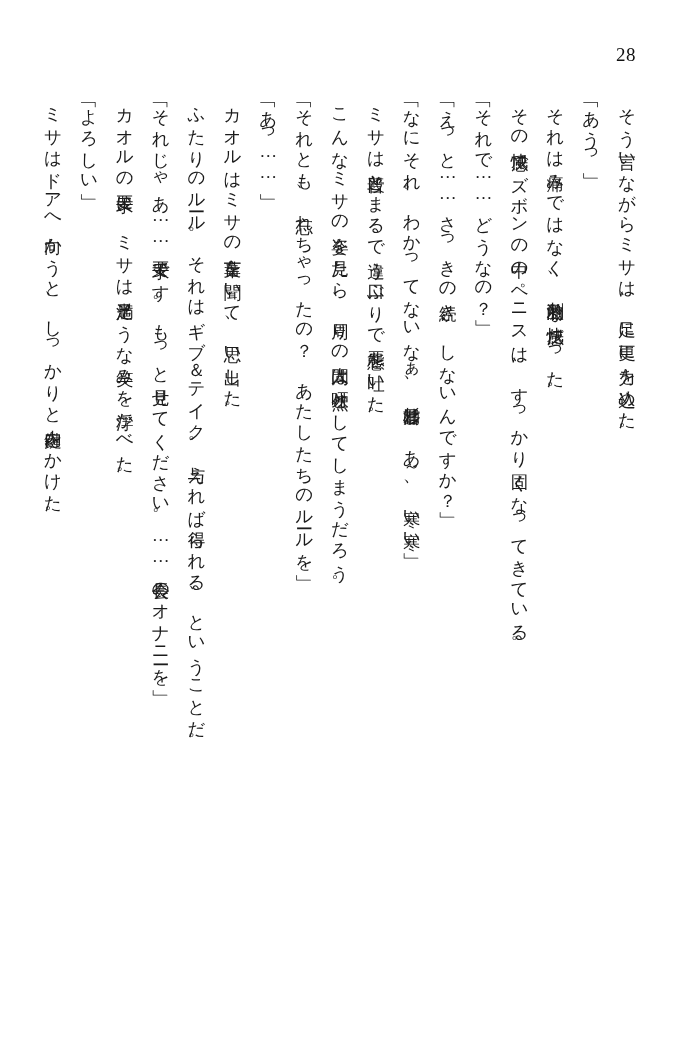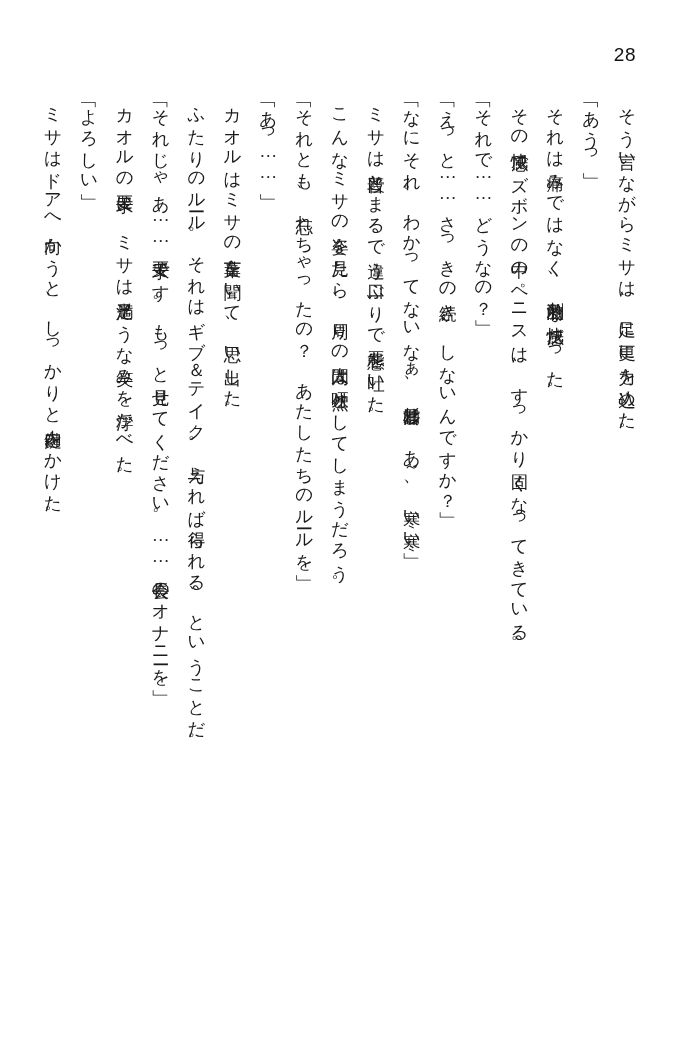--- a/index.html
+++ b/index.html
@@ -16,21 +16,21 @@
     font-family: "Liberation Serif", "DejaVu Serif", serif;
     color: #1a1a1a;
   }
   .page-number {
     position: absolute;
     top: 44px;
     right: 64px;
     font-size: 19px;
     letter-spacing: 0.5px;
     color: #111111;
-    font-family: Liberation Sans, sans-serif;
+    font-family: Liberation Serif, serif;
     margin-left: 40px;
   }
   .body-text {
     position: absolute;
     top: 96px;
     right: 56px;
     height: 800px;
     width: 560px;
     writing-mode: vertical-rl;
     text-orientation: upright;

